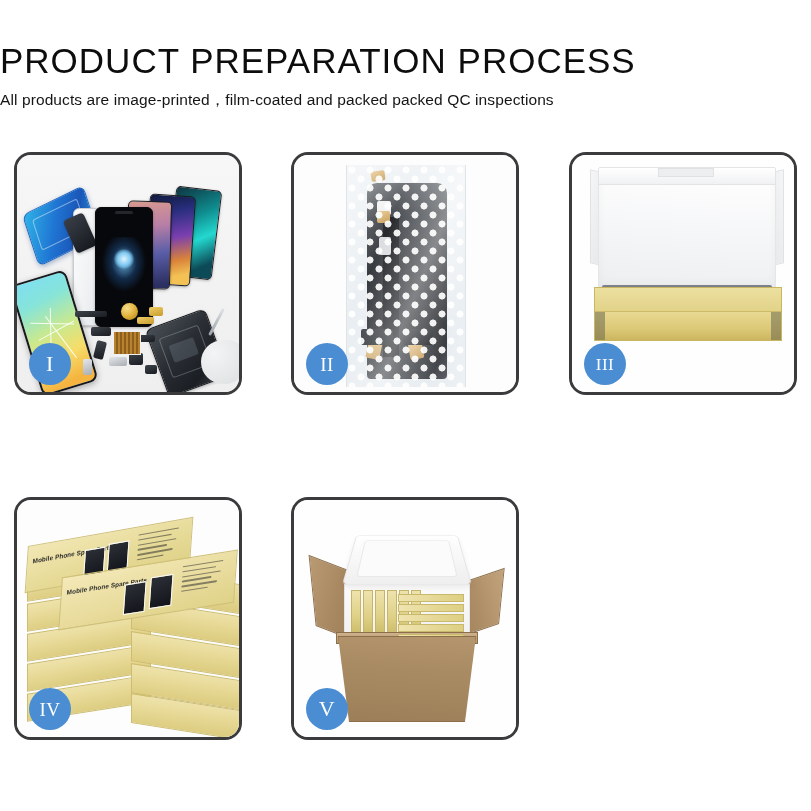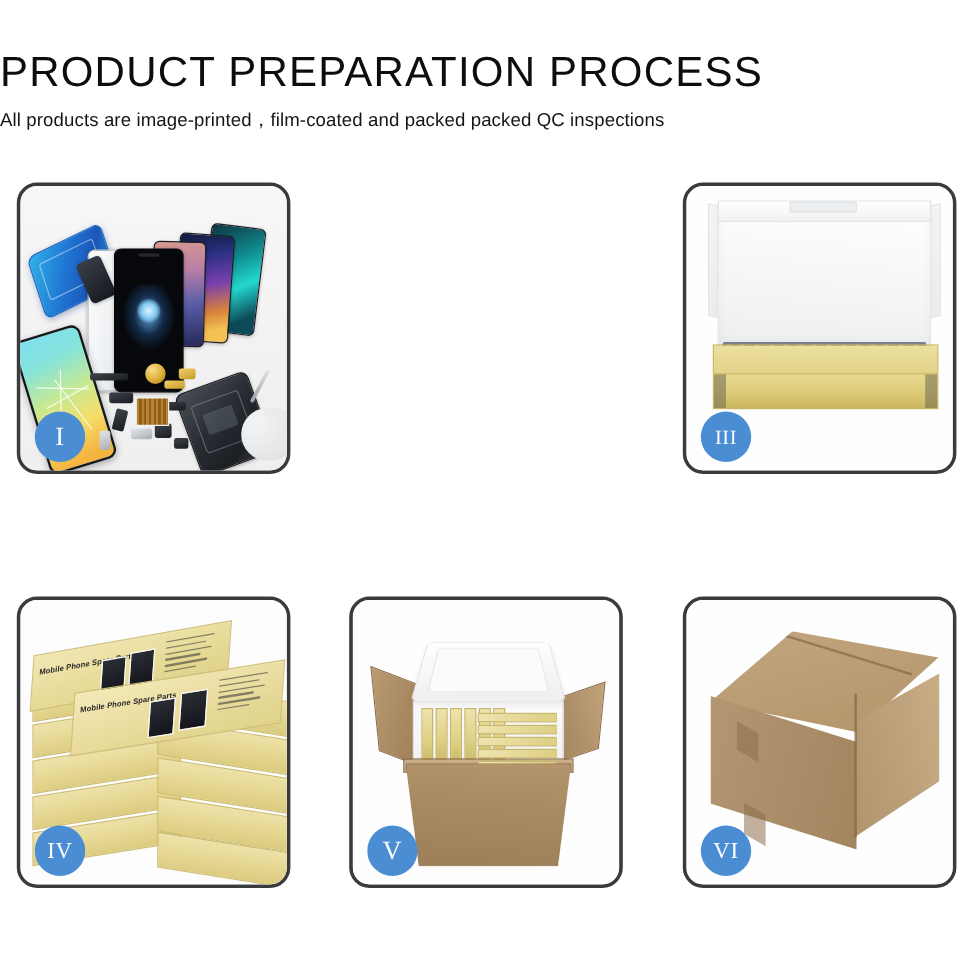--- a/index.html
+++ b/index.html
@@ -575,20 +575,40 @@
         <div class="prt rect" style="left:112px; top:198px; width:14px; height:12px;"></div>
         <div class="prt rect" style="left:116px; top:180px; width:22px; height:7px;"></div>
         <div class="prt silver" style="left:66px; top:204px; width:9px; height:16px;"></div>
         <div class="prt rect" style="left:128px; top:210px; width:12px; height:9px;"></div>
         <div class="tweez" style="left:198px; top:152px;"></div>
         <div class="hand"></div>
       </div>
       <div class="badge">I</div>
     </div>
 
+    <div class="panel r0 c1">
+      <div class="photo">
+        <div class="p2bg"></div>
+        <div class="bag">
+          <div class="inner"></div>
+          <div class="flexcol"></div>
+          <div class="ic ic1"></div>
+          <div class="ic ic2"></div>
+          <div class="tan tan1"></div>
+          <div class="tan tan2"></div>
+          <div class="tan tan3"></div>
+          <div class="tan tan4"></div>
+          <div class="conn conn1"></div>
+          <div class="conn conn2"></div>
+          <div class="bubbles"></div>
+          <div class="bubsheen"></div>
+        </div>
+      </div>
+      <div class="badge wide">II</div>
+    </div>
 
     <div class="panel r0 c2">
       <div class="photo">
         <div class="p3bg"></div>
         <div class="lid-wing-l"></div>
         <div class="lid-wing-r"></div>
         <div class="lid-back"></div>
         <div class="lid-top"></div>
         <div class="lid-tab"></div>
         <div class="bubblepack"></div>
@@ -671,31 +691,15 @@
             <i></i>
             <i></i>
             <i></i>
         </div>
         <div class="carton-rim"></div>
         <div class="carton-front"></div>
       </div>
       <div class="badge">V</div>
     </div>
 
-    <div class="panel r1 c2">
-      <div class="photo">
-        <div class="p6bg"></div>
-        <div class="box3d">
-          <div class="bx-top">
-            <div class="seam"></div>
-          </div>
-          <div class="bx-left"></div>
-          <div class="bx-right"></div>
-          <div class="bx-edge"></div>
-          <div class="tape tape-1"></div>
-          <div class="tape tape-2"></div>
-        </div>
-      </div>
-      <div class="badge wide">VI</div>
-    </div>
 
   </div>
 </div>
 
 </body></html>

